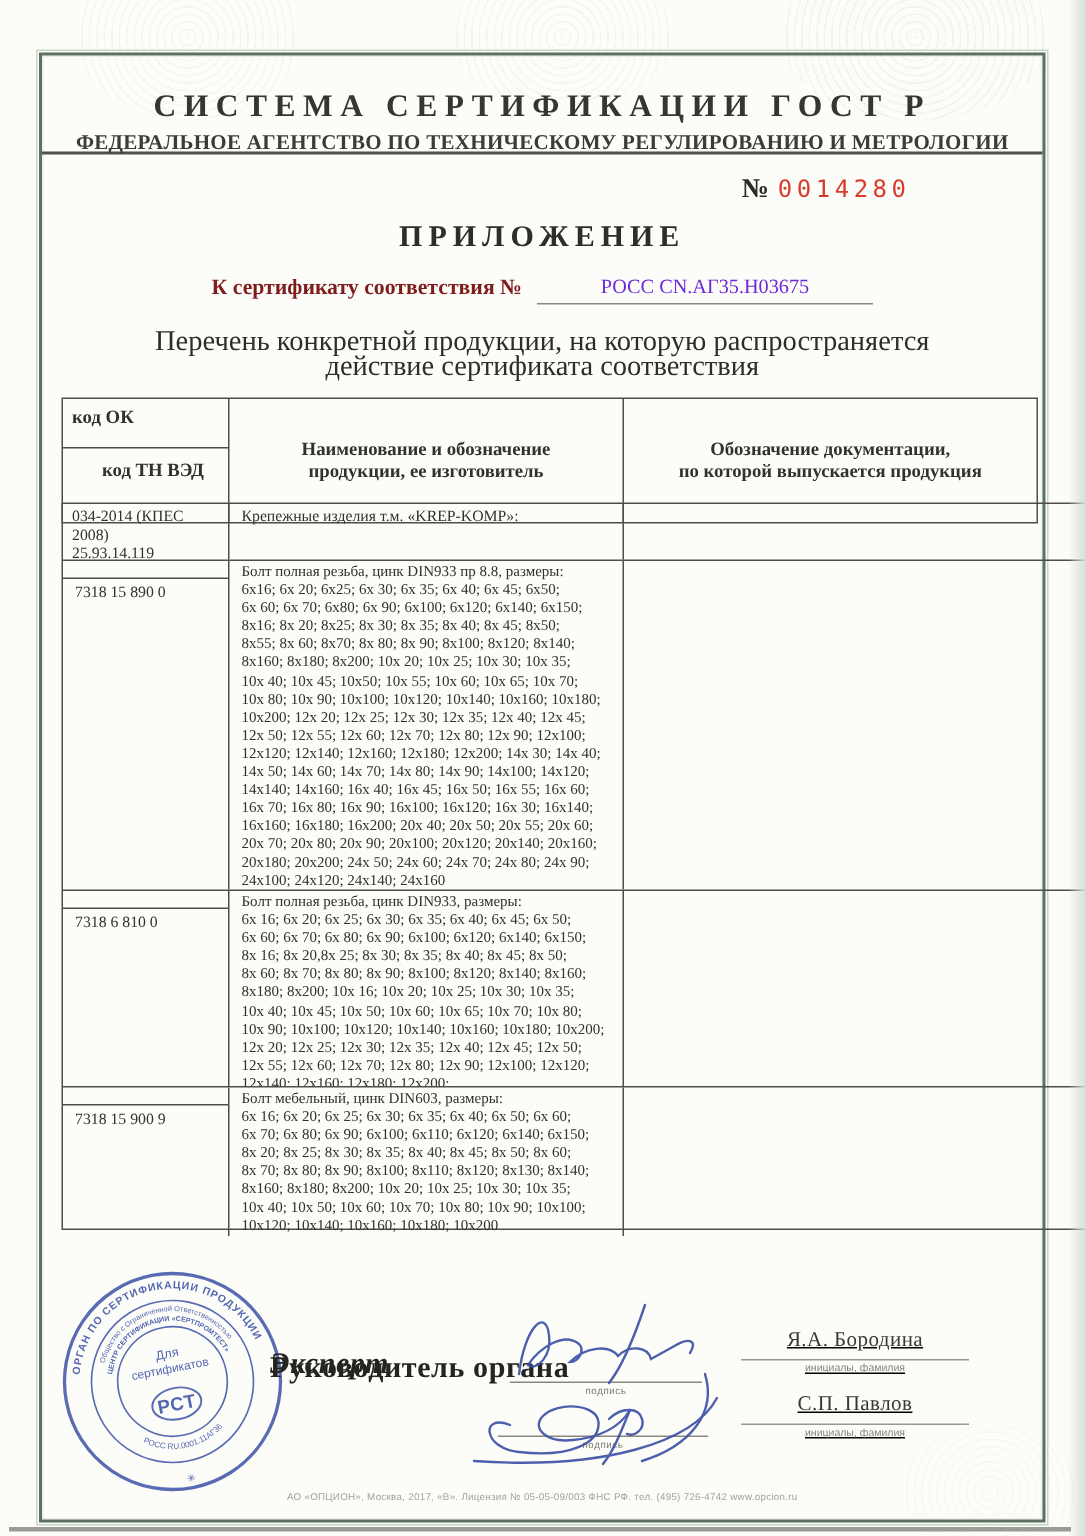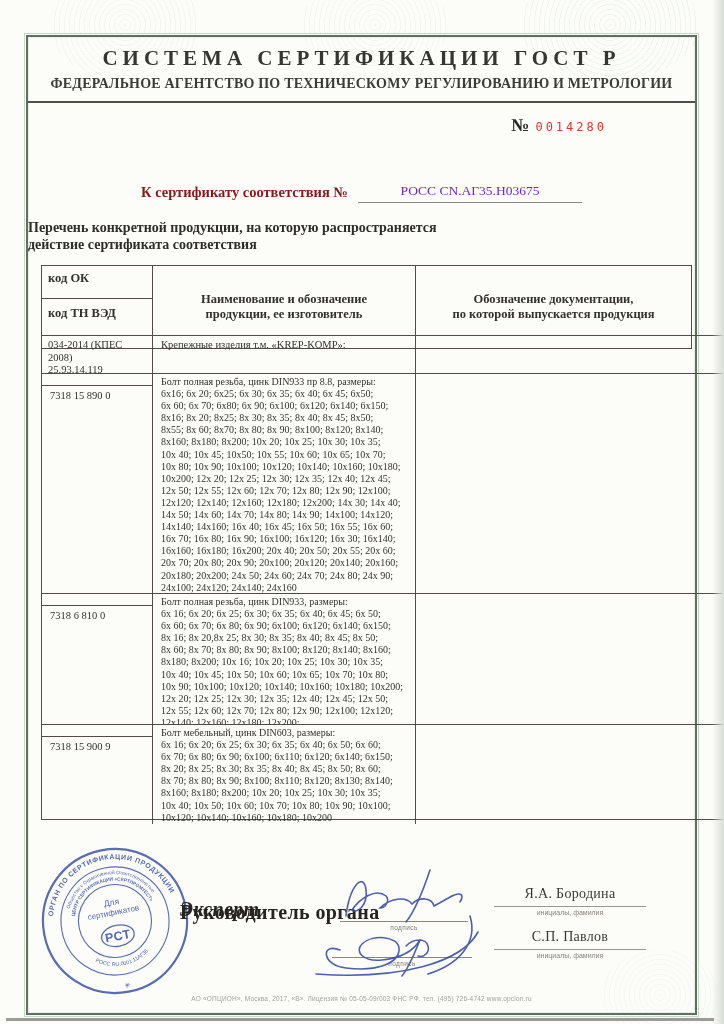--- a/index.html
+++ b/index.html
@@ -14,42 +14,42 @@
     background:linear-gradient(to right,rgba(255,255,255,0),#d9ded6);}
   .scan-edge-bottom{position:absolute;left:6px;right:10px;bottom:3px;height:3px;background:#4a4d47;opacity:.55;}
 
   
   .frame{position:absolute;left:26px;top:35px;width:667px;height:976px;
     border:2px solid #5e7061;outline:1px solid #c6d7c3;outline-offset:1px;
     box-shadow:inset 0 0 0 1px #e9efe5;}
 
   .head-band{position:absolute;left:0;right:0;top:0;height:66px;border-bottom:2px solid #4b5348;
     text-align:center;padding-top:9px;box-sizing:border-box;}
-  .sys-title{font-size:21px;font-weight:bold;letter-spacing:5px;color:#34362f;}
+  .sys-title{font-size:21px;font-weight:bold;letter-spacing:5px;color:#34362f;margin-top:12px;}
   .agency{font-size:14px;font-weight:bold;letter-spacing:.2px;color:#3a3c35;margin-top:5px;}
 
   .form-number{position:absolute;top:78px;right:88px;white-space:nowrap;}
   .num-sign{font-size:18px;font-weight:bold;color:#2c2a26;margin-right:6px;}
-  .num-value{font-family:"DejaVu Sans Mono",monospace;font-size:12px;color:#d93a2c;letter-spacing:3px;}
+  .num-value{font-family:"DejaVu Sans Mono",monospace;font-size:16px;color:#d93a2c;letter-spacing:3px;}
 
   .doc-title{position:absolute;left:0;right:0;top:110px;text-align:center;
     font-size:20px;font-weight:bold;letter-spacing:4px;color:#2f2d28;}
   .cert-line{position:absolute;left:0;right:0;top:144px;display:flex;justify-content:center;align-items:flex-end;}
   .cert-label{font-size:14.5px;font-weight:bold;color:#7f1d1d;}
   .cert-value{min-width:212px;text-align:center;border-bottom:1px solid #8a877e;
     font-size:13.5px;color:#6d28d9;margin-left:10px;padding:0 6px 3px;transform:translateY(2px);}
-  .subtitle{position:absolute;left:0;right:0;top:182px;text-align:left;
-    font-size:14px;font-weight:bold;color:#2f2d28;line-height:17px;white-space:pre-line;}
+  .subtitle{position:absolute;left:0;right:0;top:182px;text-align:center;
+    font-size:19px;font-weight:normal;color:#2f2d28;line-height:17px;white-space:pre-line;}
 
   
   .tbl-head{position:absolute;left:13px;top:228px;width:651px;height:84px;
     border:1px solid #514d46;box-sizing:border-box;display:grid;grid-template-columns:111px 263px 1fr;}
   .tbl-head .c1{border-right:1px solid #514d46;display:flex;flex-direction:column;}
   .c1-top{height:33px;border-bottom:1px solid #514d46;box-sizing:border-box;padding:5px 0 0 6px;}
-  .c1-bot{padding:7px 0 0 6px;}
+  .c1-bot{padding:7px 0 0 6px;margin-left:20px;}
   .tbl-head .c2{border-right:1px solid #514d46;text-align:center;}
   .hcell{font-size:12.5px;font-weight:bold;color:#33312c;}
   .hcenter{display:flex;align-items:center;justify-content:center;text-align:center;
     line-height:15.5px;white-space:pre-line;}
 
   .tbl-body{position:absolute;left:13px;top:298px;width:724px;height:485px;
     border:1.5px solid #514d46;box-sizing:border-box;display:flex;flex-direction:column;}
   .trow{display:grid;grid-template-columns:111px 263px 1fr;box-sizing:border-box;}
   .trow + .trow{border-top:1px solid #514d46;}
   .r1{height:37px;} .r2{height:220px;} .r3{height:131px;} .r4{flex:1;}
@@ -62,21 +62,21 @@
   .prodcell{padding:2px 8px 0;font-size:10px;color:#33312c;line-height:12.1px;white-space:pre;}
   .r1 .prodcell{font-size:10.5px;padding-top:3px;}
 
   
   .role{position:absolute;font-size:20px;font-weight:bold;color:#26241f;letter-spacing:.4px;}
   .role-head{left:152px;top:864px;}
   .role-expert{left:152px;top:861px;font-style:italic;}
   .sigline{position:absolute;border-top:1px solid #8a867e;height:0;}
   .sigcap{position:absolute;text-align:center;font-family:"Liberation Sans",sans-serif;
     font-size:6.5px;color:#7d7a72;letter-spacing:.4px;}
-  .names{position:absolute;left:466px;top:849px;width:152px;text-align:center;}
+  .names{position:absolute;left:466px;top:849px;width:152px;text-align:center;text-decoration:underline;}
   .name{font-size:14px;color:#3a3833;letter-spacing:.3px;}
   .nameline{border-bottom:1px solid #9b988f;margin-top:4px;}
   .namecap{font-family:"Liberation Sans",sans-serif;font-size:7px;color:#87847c;margin-top:2px;}
   .names .gap{height:13px;}
 
   .stamp-wrap{position:absolute;left:2px;top:799px;width:170px;height:170px;transform:rotate(-11deg);}
   .stamp-wrap svg{display:block;}
   .sig-strokes{position:absolute;left:274px;top:817px;width:200px;height:140px;}
 
   .footer{position:absolute;left:0;right:0;top:958px;text-align:center;
@@ -98,20 +98,21 @@
 
     <div class="head-band" data-interactable="false">
       <div class="sys-title" data-interactable="false">СИСТЕМА СЕРТИФИКАЦИИ ГОСТ Р</div>
       <div class="agency" data-interactable="false">ФЕДЕРАЛЬНОЕ АГЕНТСТВО ПО ТЕХНИЧЕСКОМУ РЕГУЛИРОВАНИЮ И МЕТРОЛОГИИ</div>
     </div>
 
     <div class="form-number" data-interactable="false">
       <span class="num-sign" data-interactable="false">№</span><span class="num-value" data-interactable="false">0014280</span>
     </div>
 
+    <div class="doc-title" data-interactable="false">ПРИЛОЖЕНИЕ</div>
 
     <div class="cert-line" data-interactable="false">
       <span class="cert-label" data-interactable="false">К сертификату соответствия №</span>
       <span class="cert-value" data-interactable="false">РОСС CN.АГ35.Н03675</span>
     </div>
 
     <div class="subtitle" data-interactable="false">Перечень конкретной продукции,  на которую распространяется
 действие сертификата соответствия</div>
 
     <div class="tbl-head" data-interactable="false">

